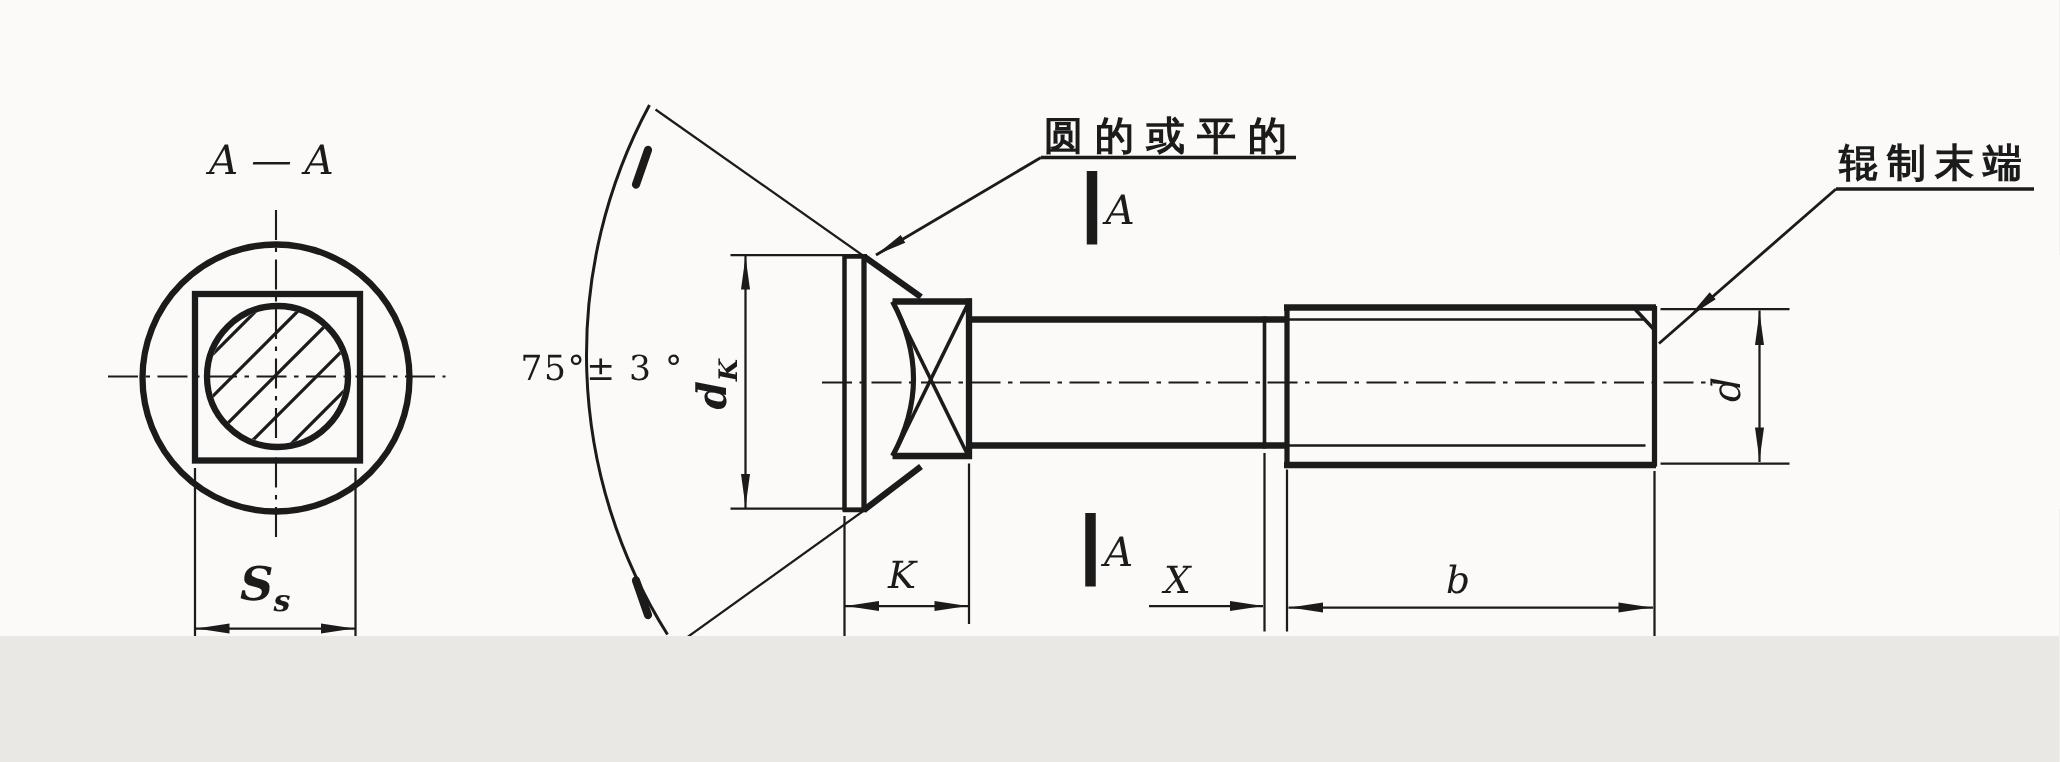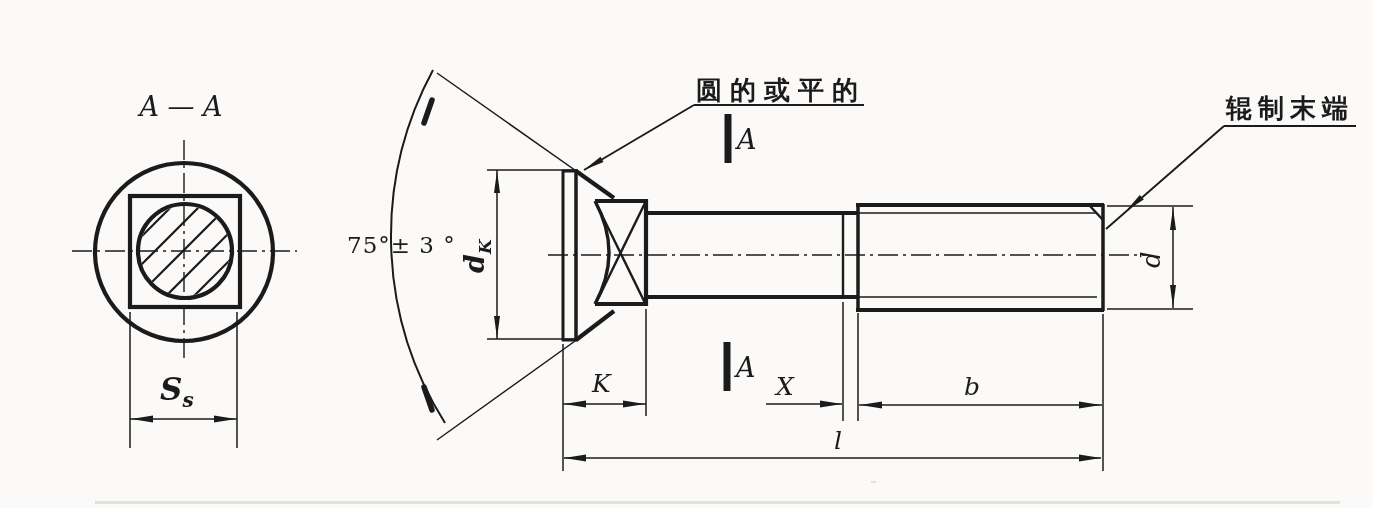--- a/index.html
+++ b/index.html
@@ -1,16 +1,16 @@
 <!DOCTYPE html>
 <html><head>
 <meta charset="utf-8">
 <style>
   html,body{margin:0;padding:0;background:#e9e8e4;}
-  .page{position:relative;width:1373px;height:508px;background:#fbfaf8;overflow:hidden;
+  .page{position:relative;width:1373px;height:424px;background:#fbfaf8;overflow:hidden;
         font-family:"DejaVu Serif", serif;text-align:right;}
   svg{position:absolute;left:0;top:0;}
   
   .sk   {stroke:#1b1b1b; fill:none;}
   .s-thick{stroke-width:4.2;}
   .s-med  {stroke-width:2.4;}
   .s-thin {stroke-width:1.5;}
   .s-lead {stroke-width:1.9;}
   .s-bar  {stroke-width:7; stroke-linecap:butt;}
   .s-arc  {stroke-width:2;}

